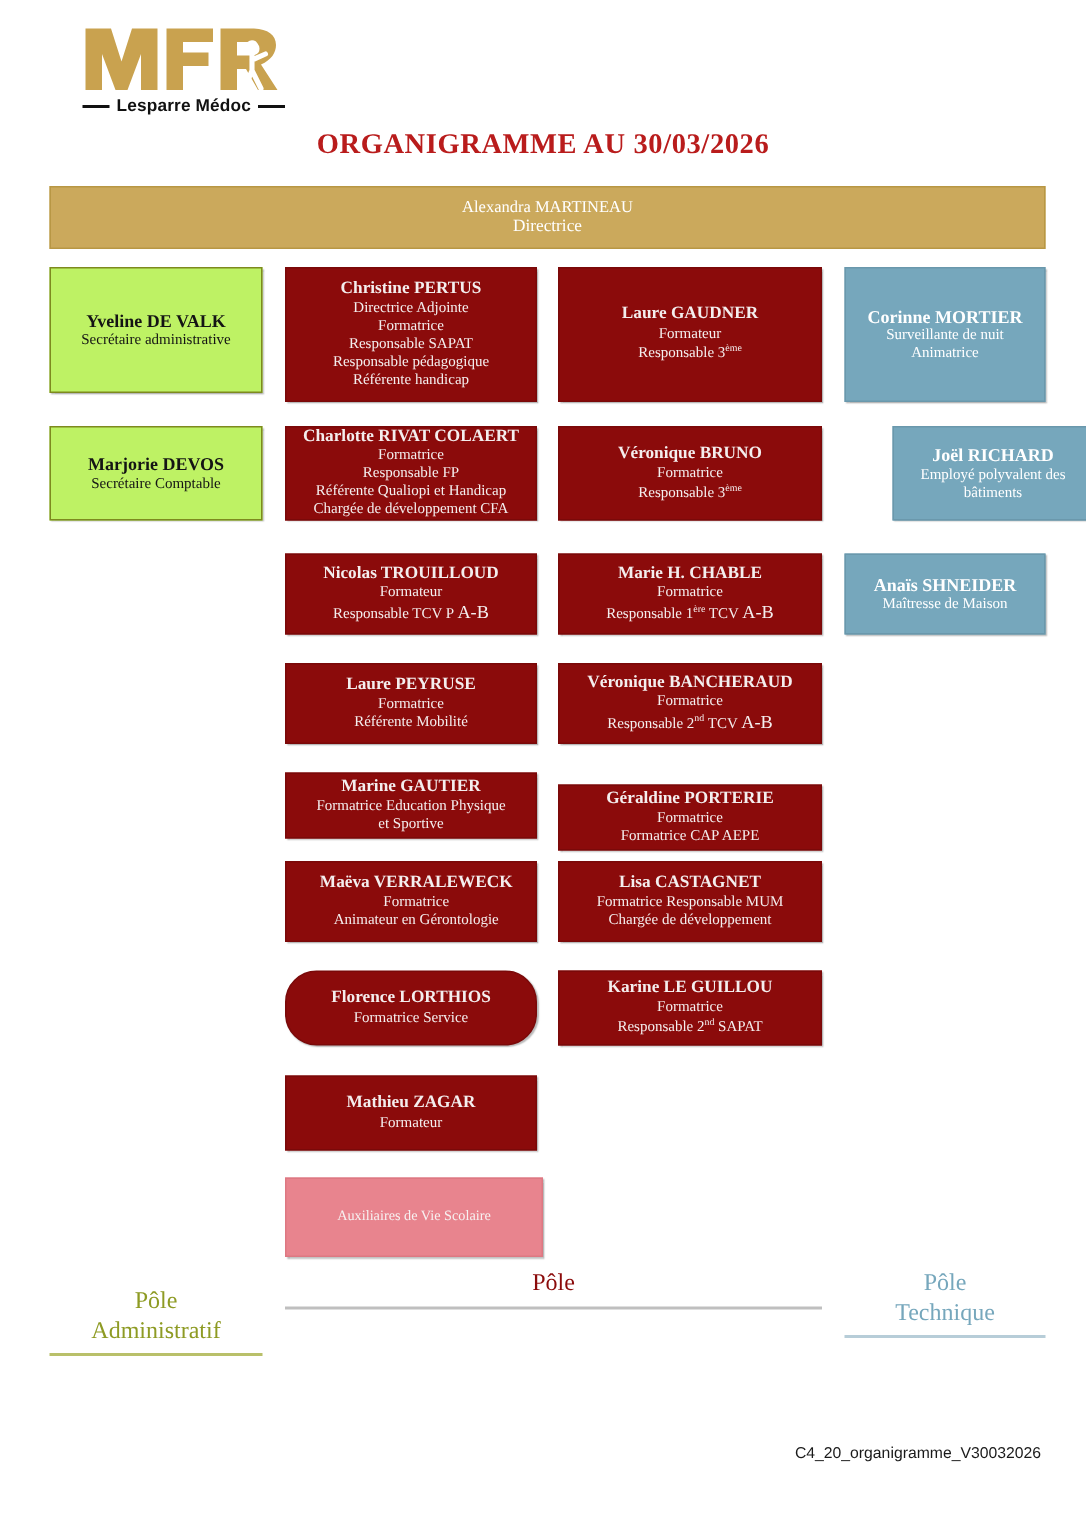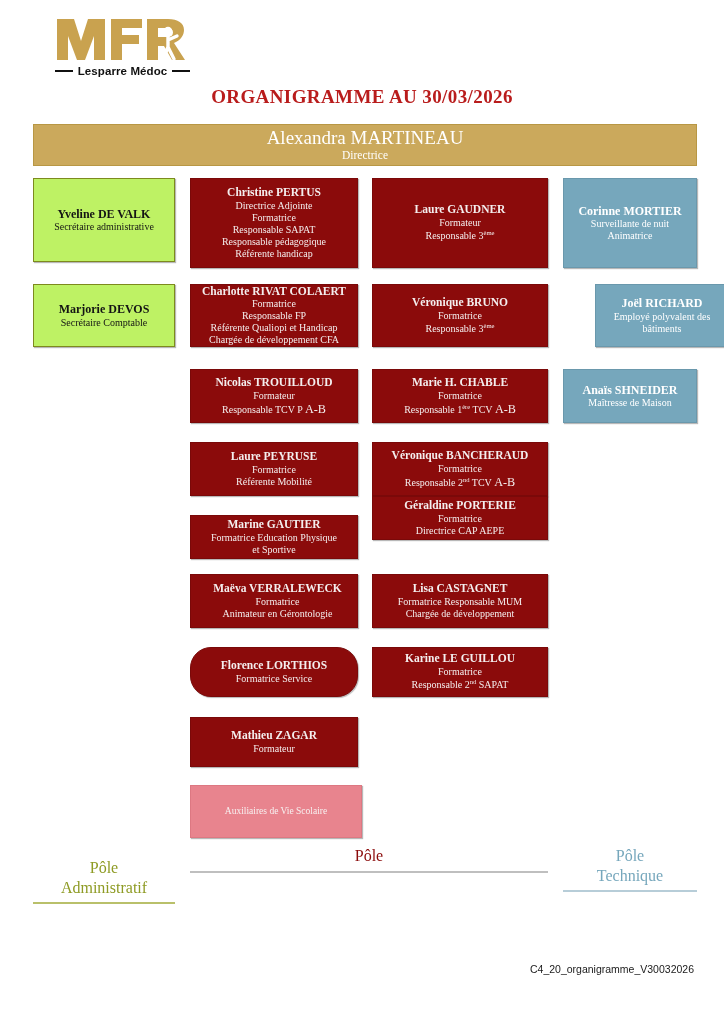--- a/index.html
+++ b/index.html
@@ -35,21 +35,21 @@
   #director {
     position: absolute; left: 33px; top: 124px;
     width: 664px; height: 42px;
     background: #CBA95C;
     border: 1px solid #b89744;
     color: #ffffff;
     display: flex; flex-direction: column;
     align-items: center; justify-content: center;
     line-height: 1.18;
   }
-  #director .nm { font-size: 19px; }
+  #director .nm { font-size: 11px; }
   #director .rl { font-size: 11.5px; }
 
   
   #chart { position: absolute; left: 0; top: 178px; width: 724px; }
   .col { position: absolute; top: 0; }
   .col-admin { left: 33px;  width: 142px; }
   .col-ped1  { left: 190px; width: 168px; }
   .col-ped2  { left: 372px; width: 176px; }
   .col-tech  { left: 563px; width: 134px; }
 
@@ -221,24 +221,24 @@
       <div class="card red" style="position: absolute; top: 191px; height: 54px;">
         <span class="nm">Marie H. CHABLE</span>
         <span class="rl">Formatrice</span>
         <span class="rl">Responsable 1<span class="sup">ère</span> TCV <span class="big">A-B</span></span>
       </div>
       <div class="card red" style="position: absolute; top: 264px; height: 54px;">
         <span class="nm">Véronique BANCHERAUD</span>
         <span class="rl">Formatrice</span>
         <span class="rl">Responsable 2<span class="sup">nd</span> TCV <span class="big">A-B</span></span>
       </div>
-      <div class="card red" style="position: absolute; top: 318px; height: 44px;">
+      <div class="card red" style="position: absolute; top: 345px; height: 44px;">
         <span class="nm">Géraldine PORTERIE</span>
         <span class="rl">Formatrice</span>
-        <span class="rl">Directrice CAP AEPE</span>
+        <span class="rl">Formatrice CAP AEPE</span>
       </div>
       <div class="card red" style="position: absolute; top: 396px; height: 54px;">
         <span class="nm">Lisa CASTAGNET</span>
         <span class="rl">Formatrice Responsable MUM</span>
         <span class="rl">Chargée de développement</span>
       </div>
       <div class="card red" style="position: absolute; top: 469px; height: 50px;">
         <span class="nm">Karine LE GUILLOU</span>
         <span class="rl">Formatrice</span>
         <span class="rl">Responsable 2<span class="sup">nd</span> SAPAT</span>

